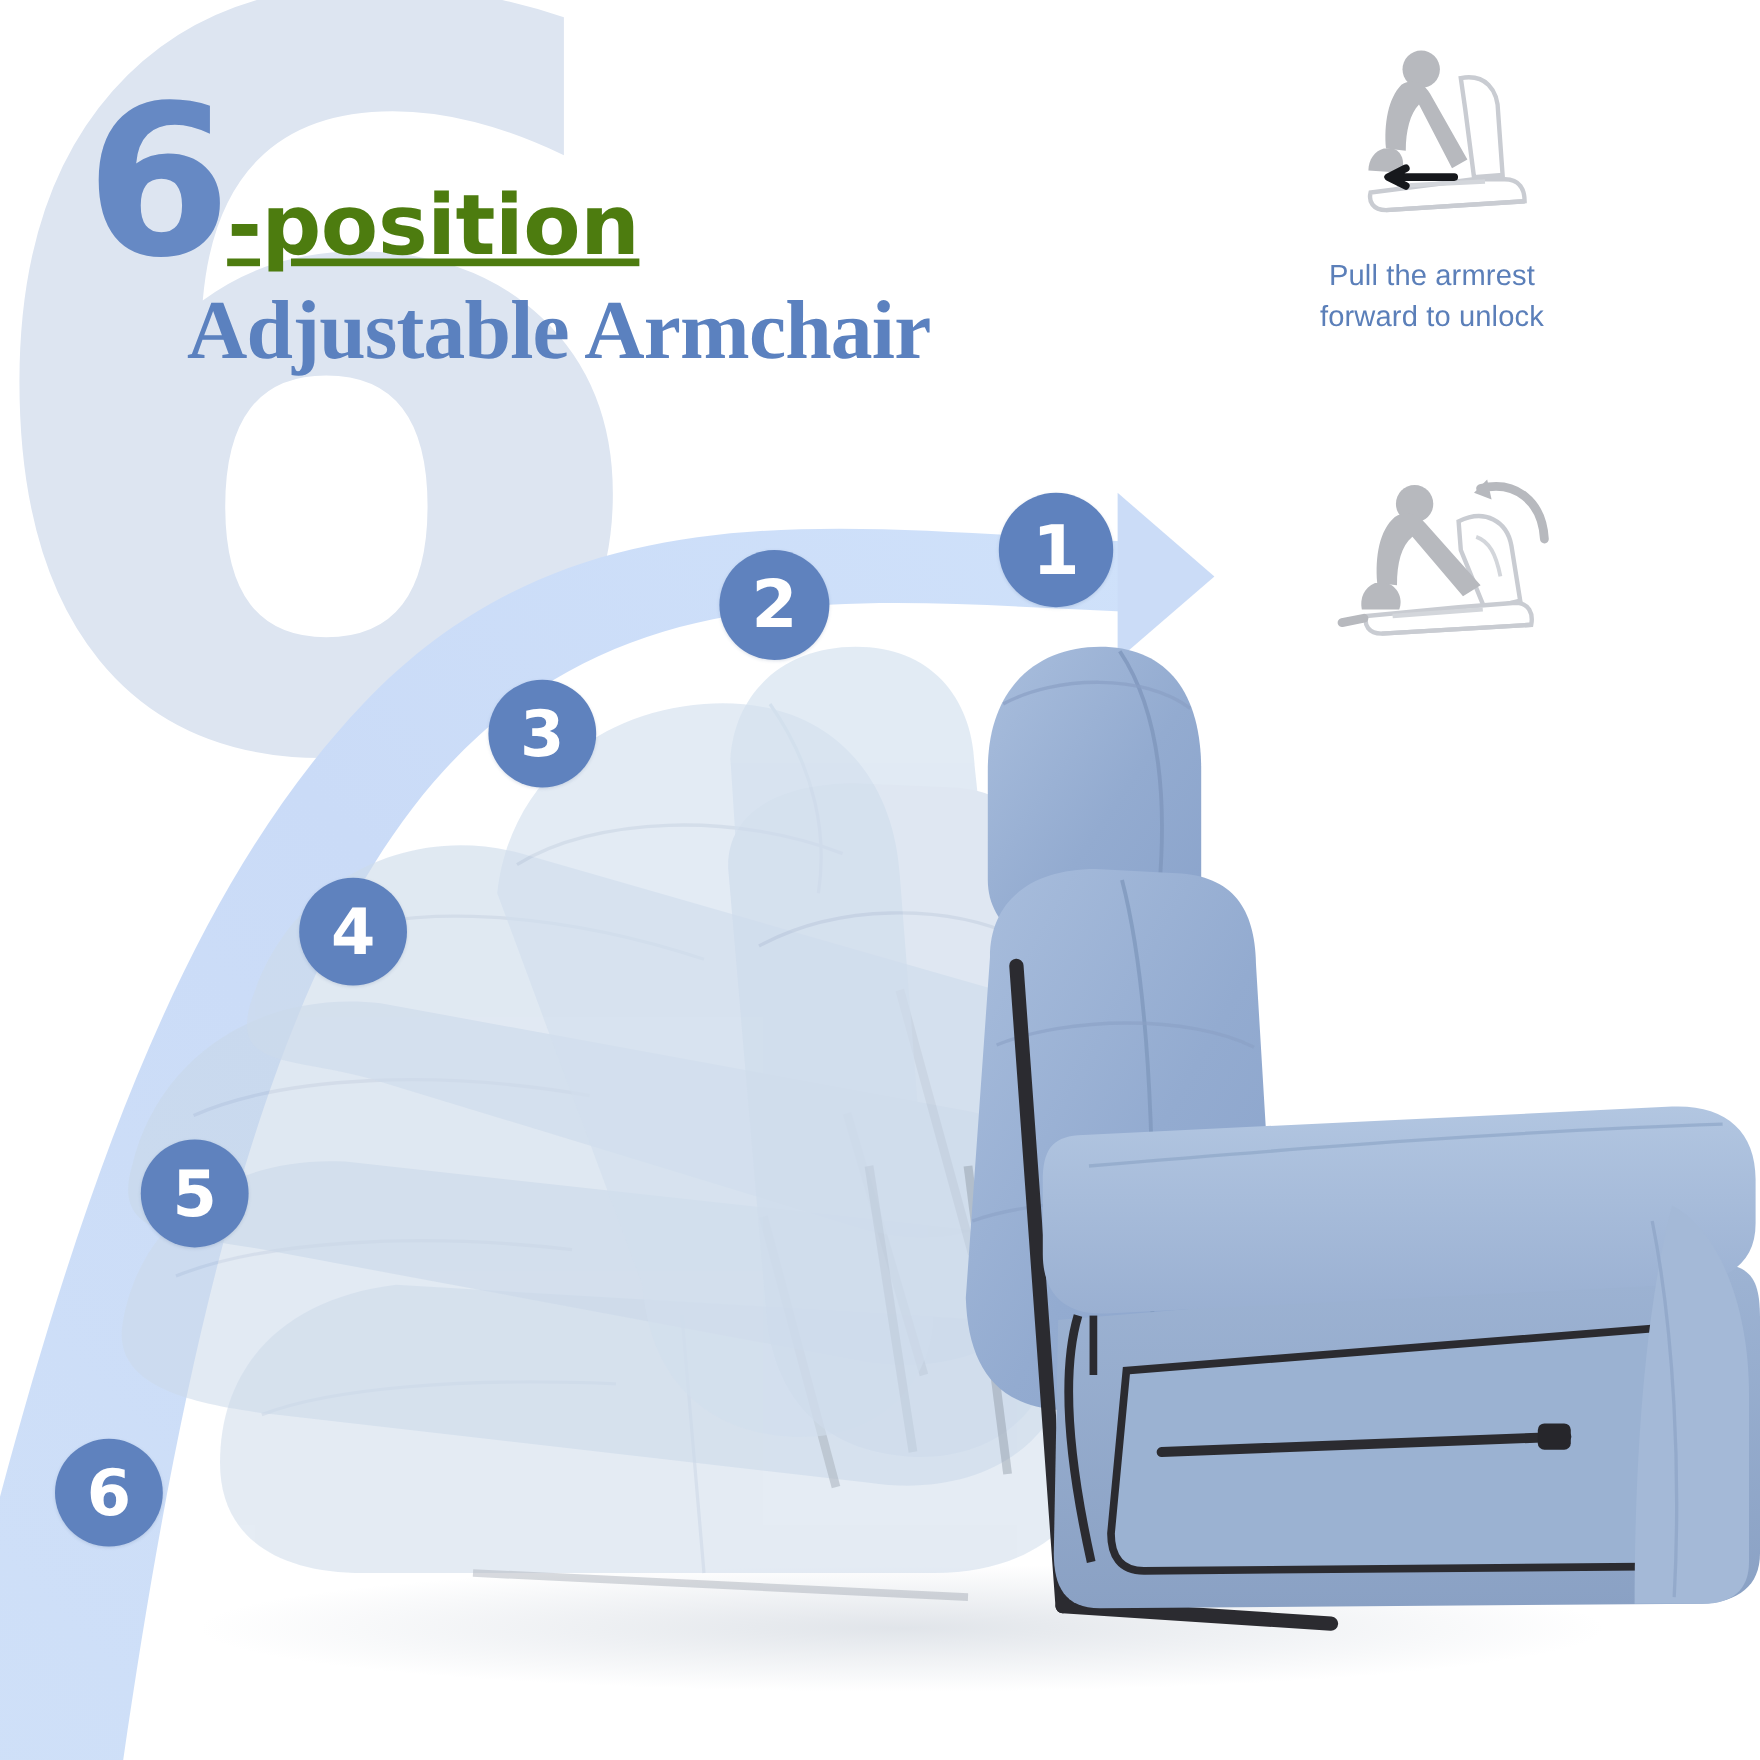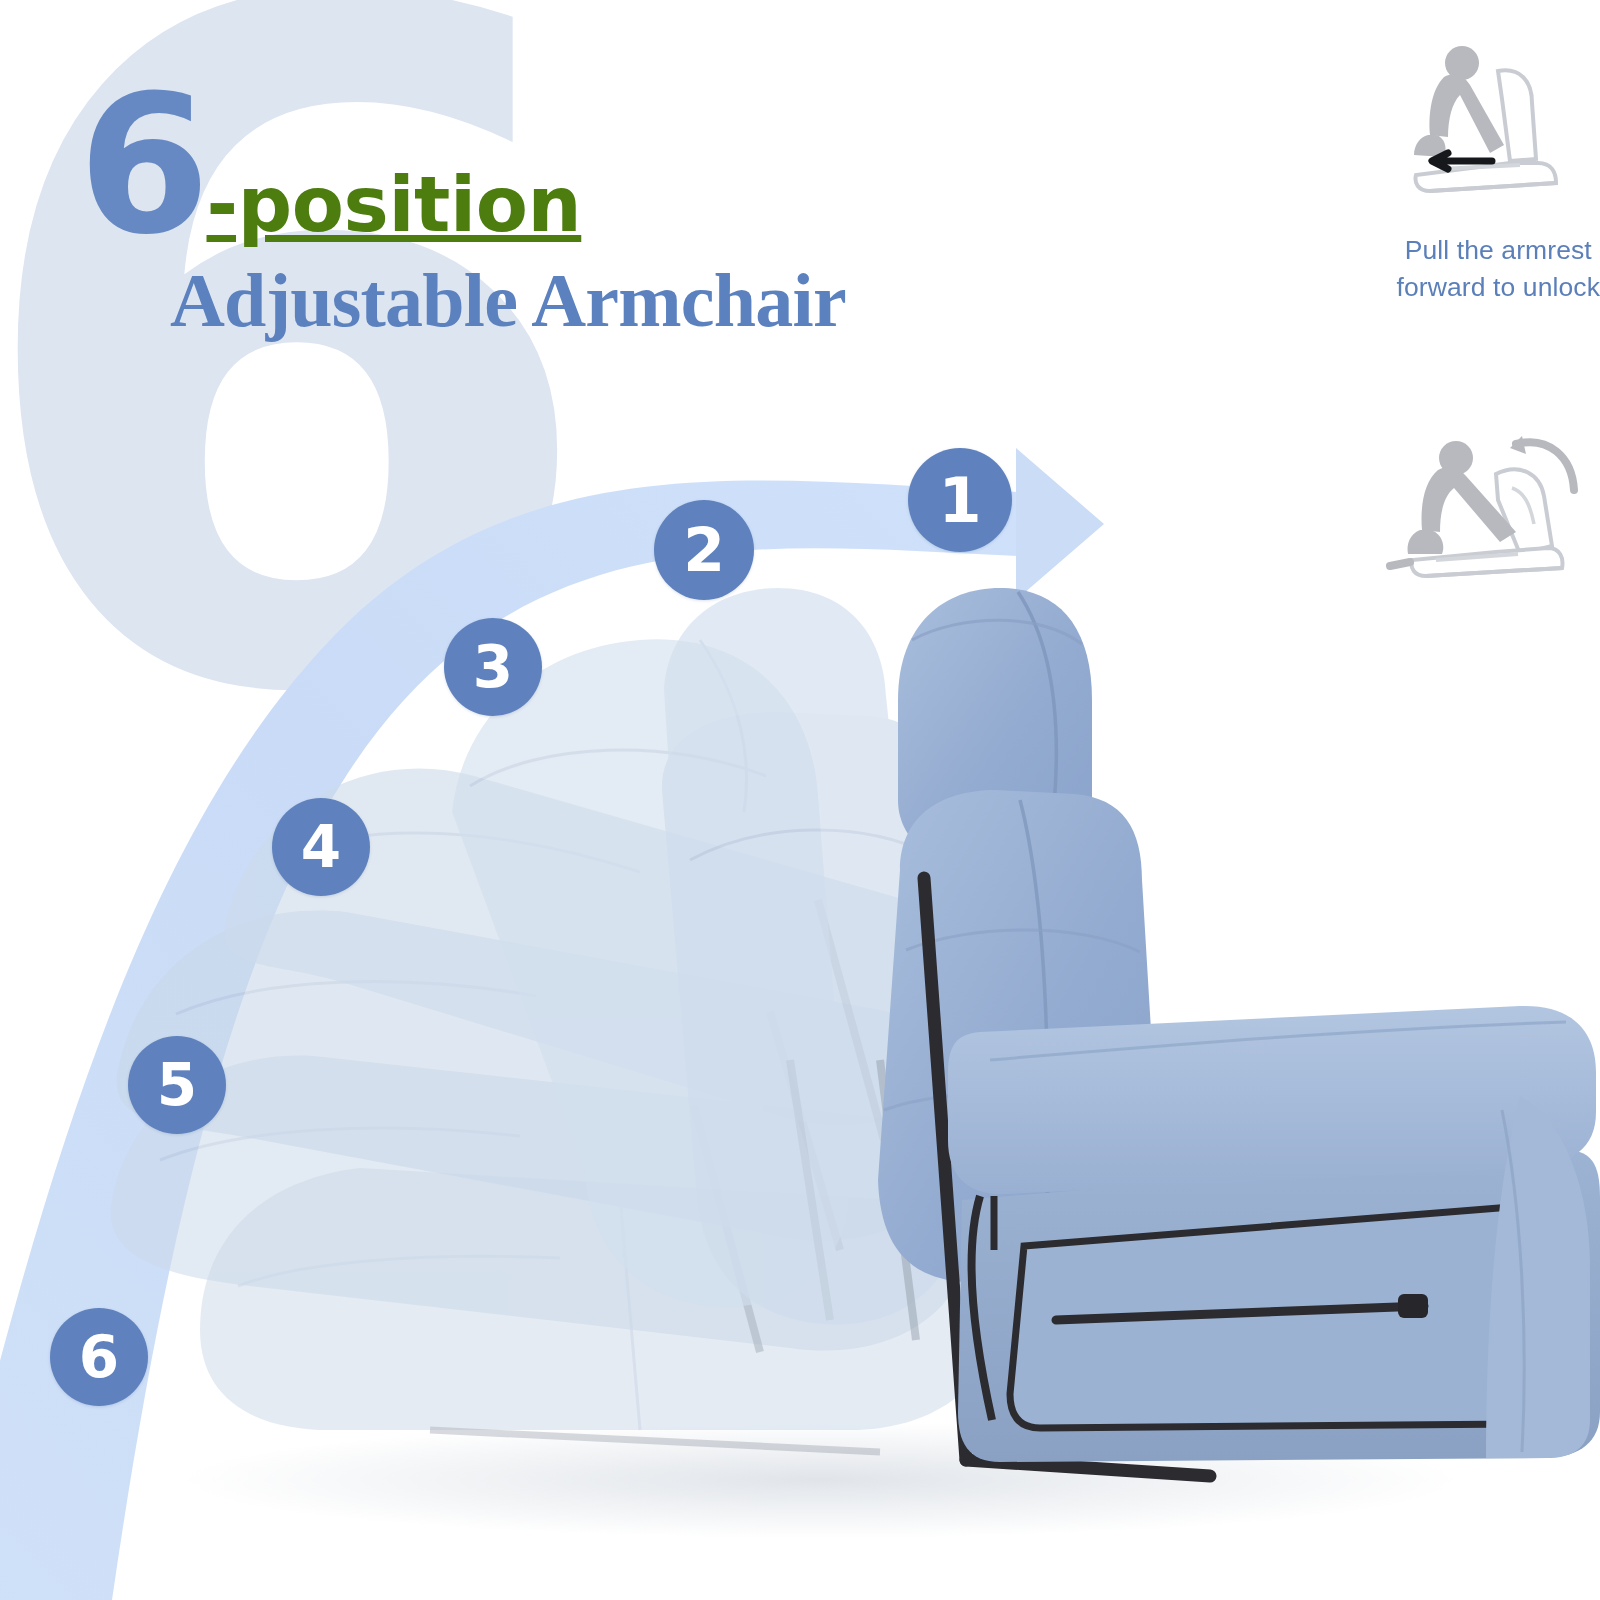--- a/index.html
+++ b/index.html
@@ -66,21 +66,21 @@
     box-shadow:0 1px 3px rgba(60,90,140,0.18);
   }
 
   
   .steps-col{
     position:absolute;right:0;top:38px;width:400px;z-index:10;
     display:flex;flex-direction:column;align-items:center;
   }
   .step-card{
     width:400px;
-    display:flex;flex-direction:column;align-items:flex-end;
+    display:flex;flex-direction:column;align-items:flex-start;
   }
   .step-icon{height:190px;display:flex;align-items:center;justify-content:center;}
   .step-caption{
     color:#5b7fb9;
     font-size:26.5px;
     line-height:1.38;
     text-align:center;
     font-family:"Liberation Sans", sans-serif;
     font-weight:400;
     letter-spacing:0.1px;

